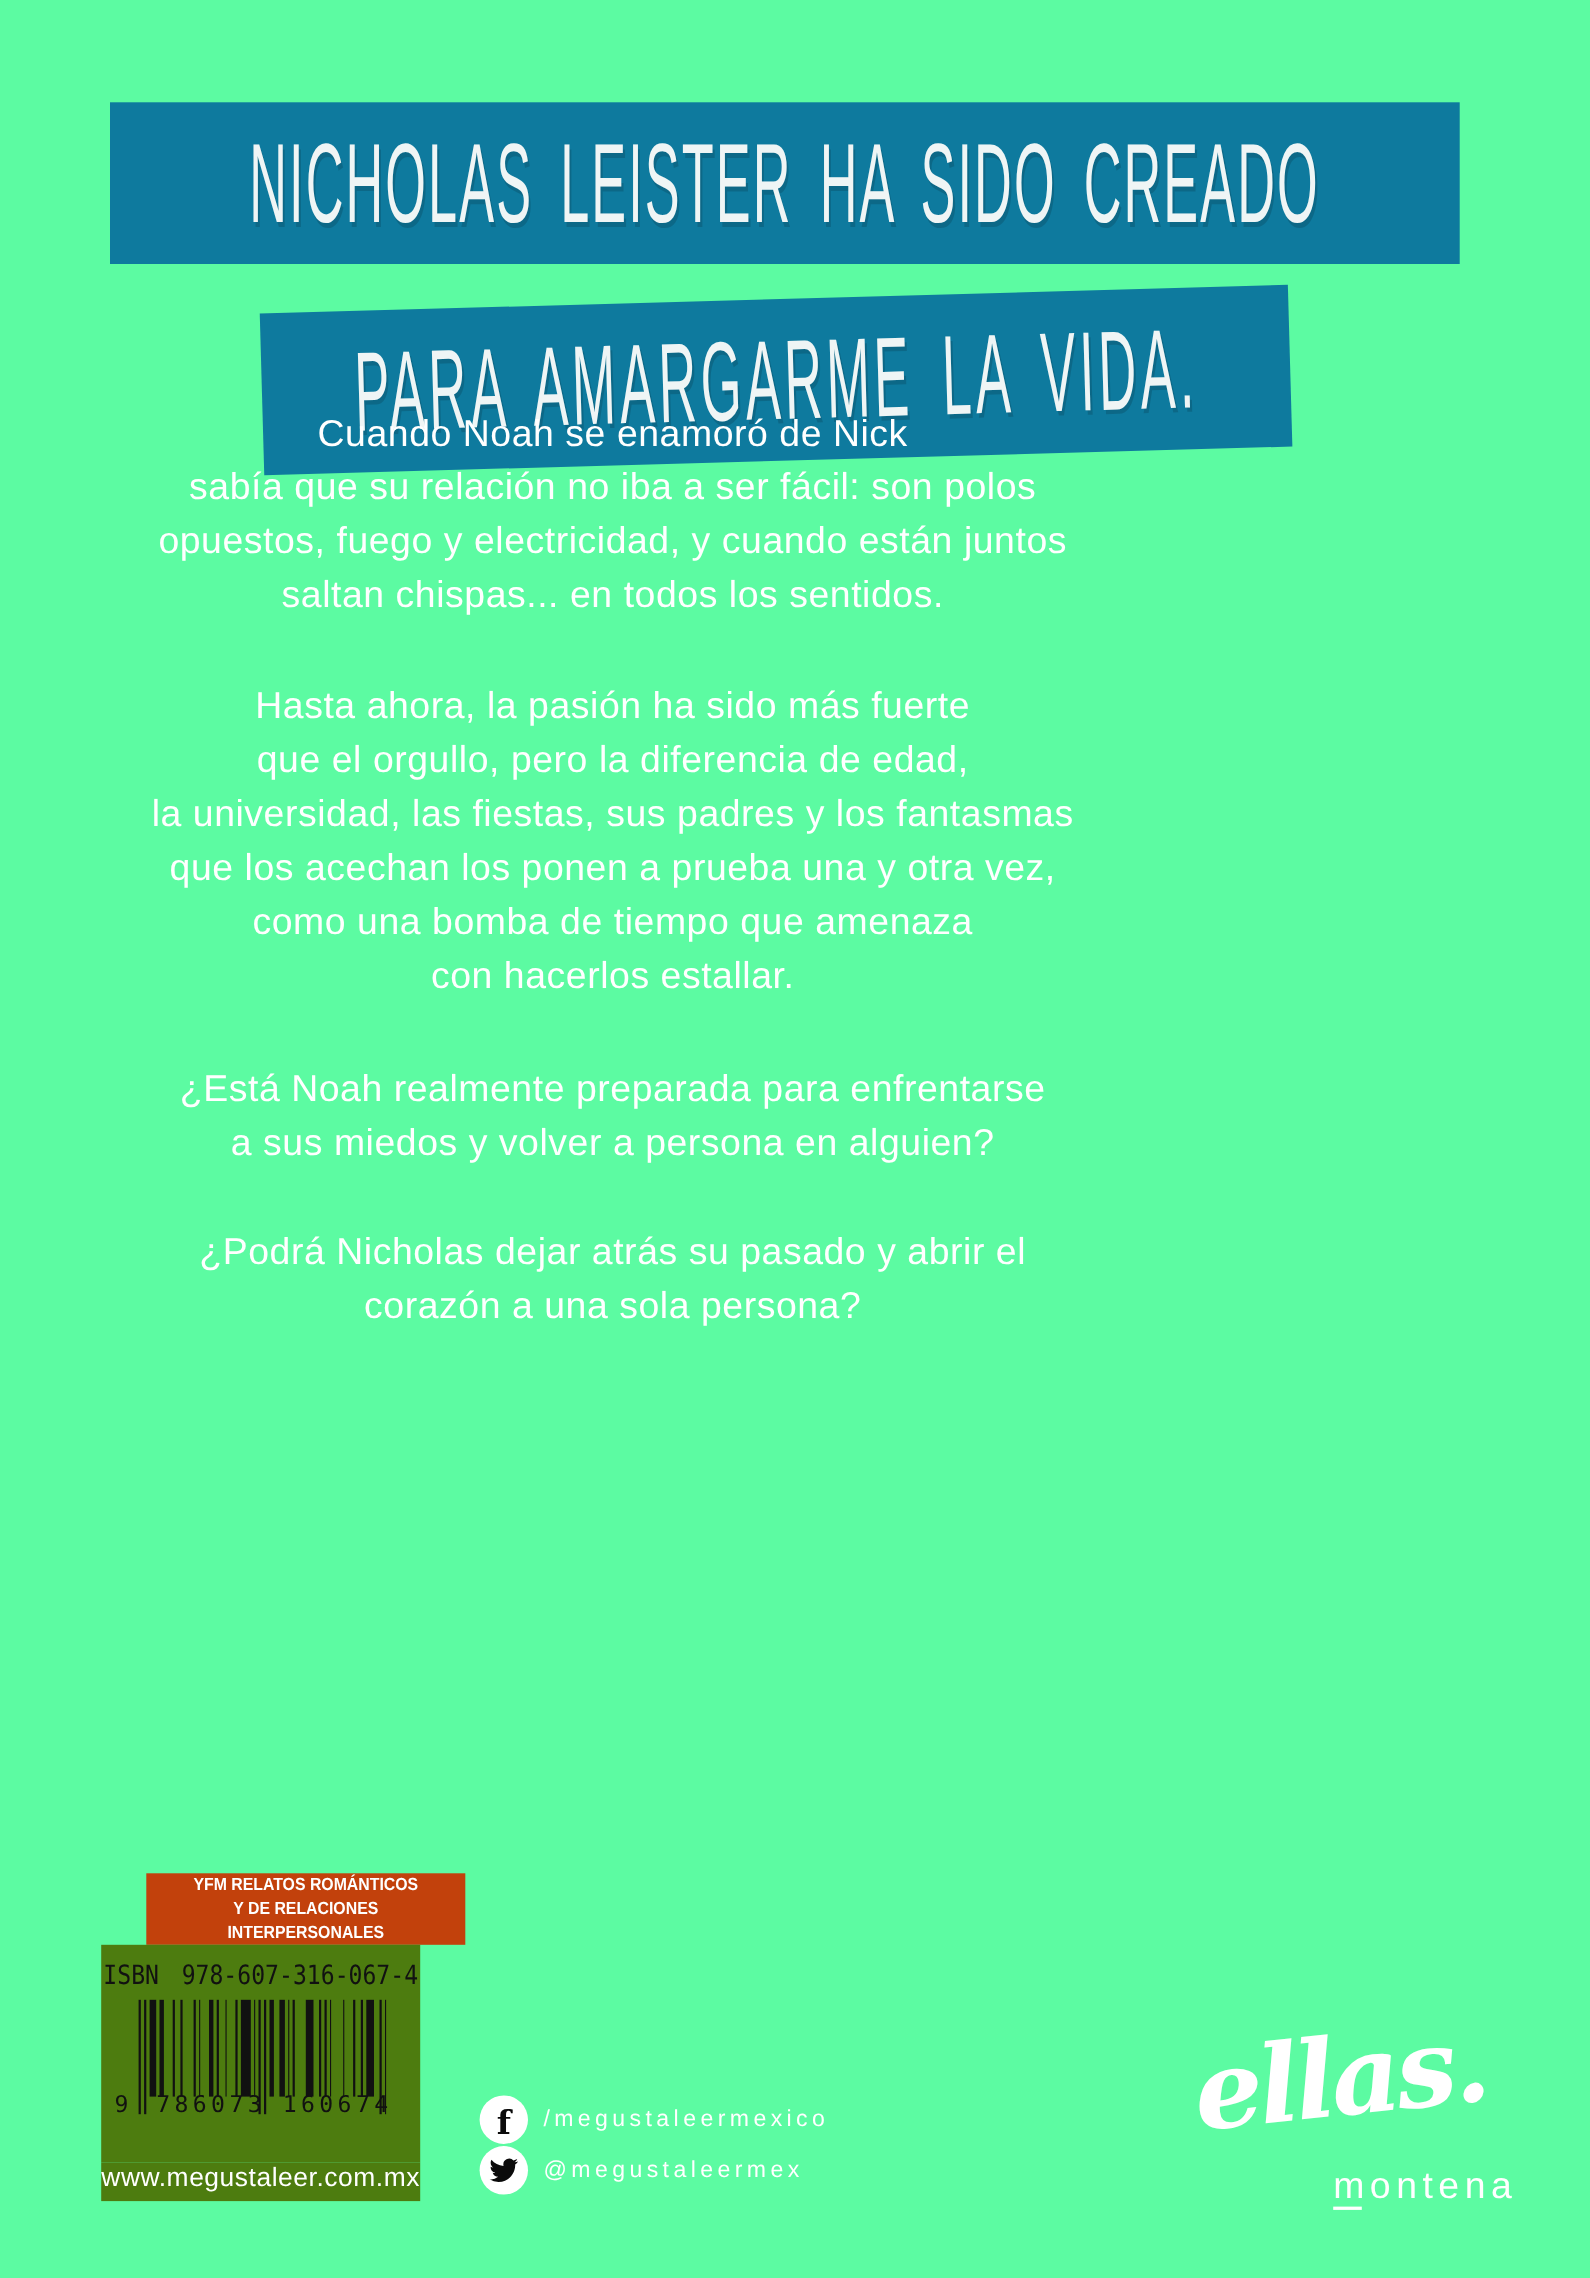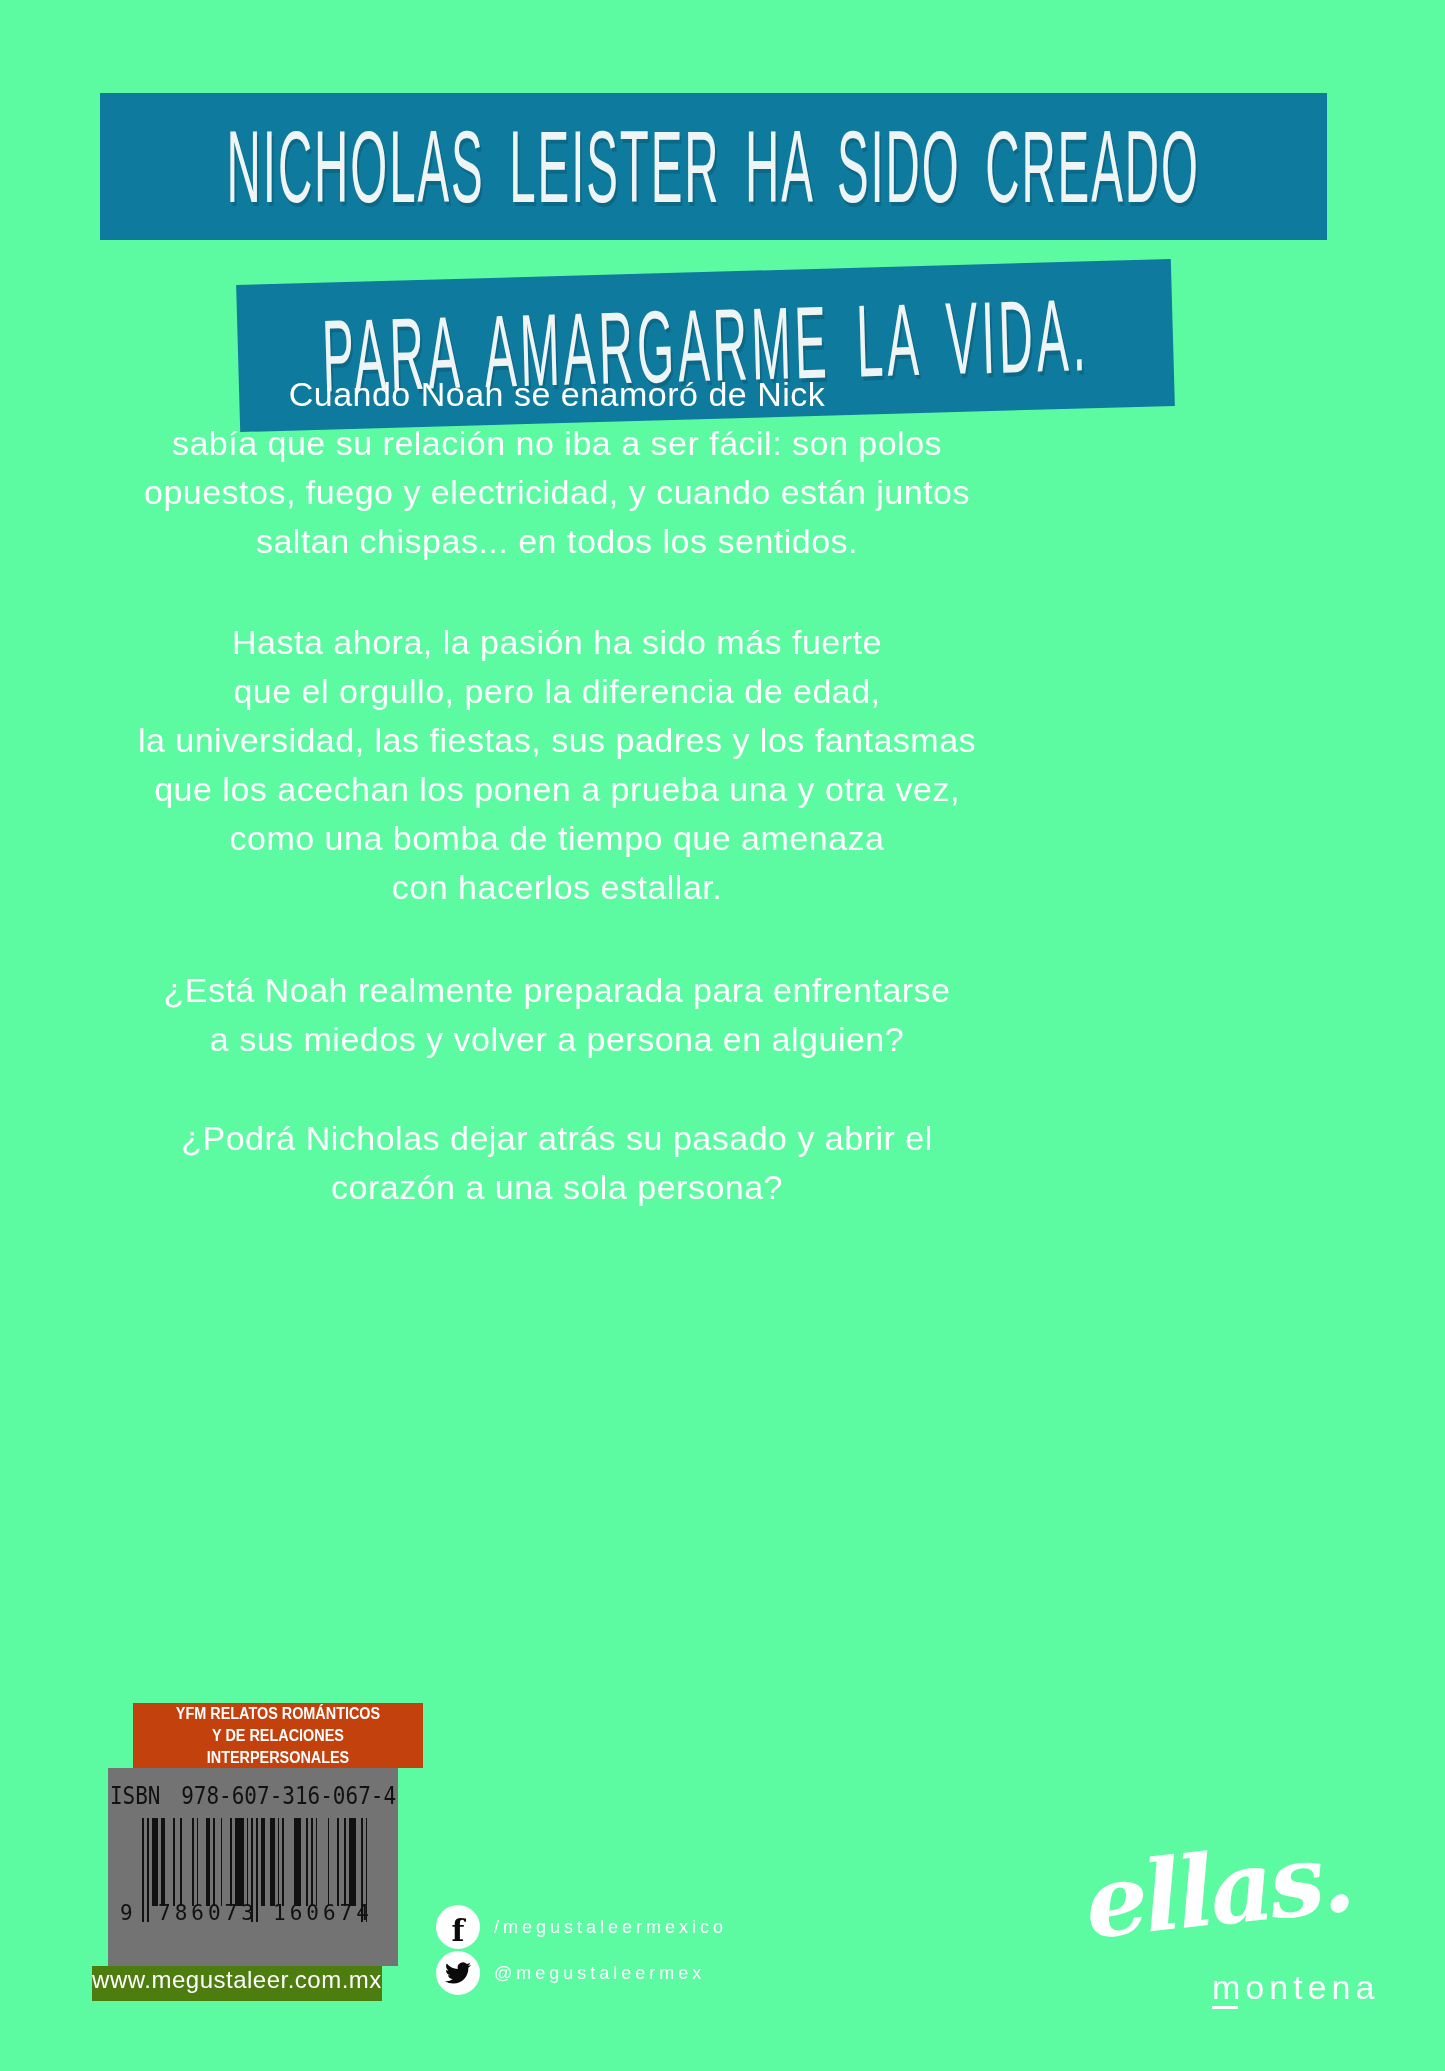--- a/index.html
+++ b/index.html
@@ -58,22 +58,22 @@
   .classification-text{
     color:#FFFFFF;
     font-size:16px;font-weight:700;
     line-height:22px;text-align:center;
     white-space:pre-line;
     transform:scaleX(0.9);
     transform-origin:center;
     letter-spacing:0;
   }
   .isbn-box{
-    position:absolute;left:108px;top:1768px;width:290px;height:198px;
-    background:#737373;
+    position:absolute;left:92px;top:1768px;width:290px;height:198px;
+    background:#4d7c0f;
   }
   .isbn-label{
     position:absolute;left:0;top:16px;width:100%;
     text-align:center;
     color:#111;
     font-family:"DejaVu Sans Mono",monospace;
     font-size:21px;letter-spacing:0px;word-spacing:8px;
     transform:scaleY(1.15);
   }
   .barcode{
@@ -108,21 +108,21 @@
     display:flex;align-items:center;justify-content:center;
     flex:0 0 auto;
   }
   .fb-glyph{
     font-family:"DejaVu Serif",serif;
     font-weight:700;font-size:30px;color:#0b0b0b;
     margin-top:6px;
   }
   .tw-svg{width:26px;height:26px;display:block;}
   .social-handle{
-    color:#FFFFFF;font-size:18px;letter-spacing:4px;white-space:nowrap;
+    color:#FFFFFF;font-size:21px;letter-spacing:4px;white-space:nowrap;
   }
 
   
   .publisher-script{
     position:absolute;left:1085px;top:1832px;
     color:#FFFFFF;
     font-family:"DejaVu Serif",serif;
     font-style:italic;font-weight:700;
     font-size:98px;
     transform:rotate(-6deg);

